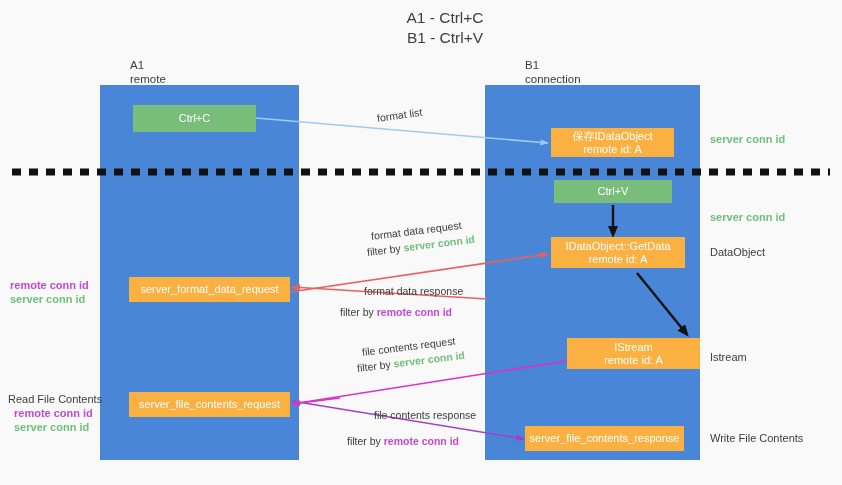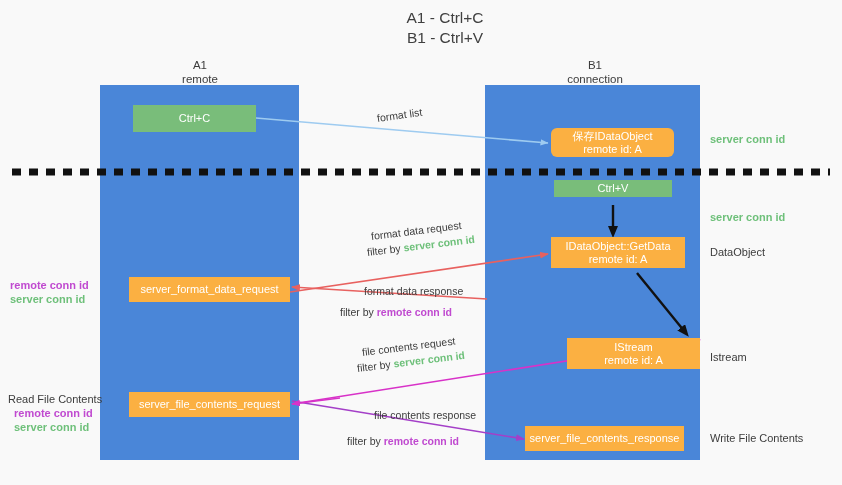--- a/index.html
+++ b/index.html
@@ -33,21 +33,20 @@
     left: 0; top: 8px; width: 842px;
     text-align: center;
     color: #404040;
     font-size: 15.5px;
     line-height: 20px;
     padding-left: 24px;
   }
 
   
   .col-head {
-    text-align: center;
     color: #3c3c3c;
     font-size: 11.5px;
     line-height: 14px;
   }
 
   
   .box {
     display: flex;
     flex-direction: column;
     align-items: center;
@@ -151,26 +150,26 @@
   </div>
 
   <div class="abs box box-orange" style="left:129px; top:277px; width:161px; height:25px;text-align:center;">
     <span>server_format_data_request</span>
   </div>
 
   <div class="abs box box-orange" style="left:129px; top:392px; width:161px; height:25px;">
     <span>server_file_contents_request</span>
   </div>
 
-  <div class="abs box box-orange" style="left:551px; top:128px; width:123px; height:29px;border-radius:6px;">
+  <div class="abs box box-orange" style="left:551px; top:128px; width:123px; height:29px;">
     <span>保存IDataObject</span>
     <span>remote id: A</span>
   </div>
 
-  <div class="abs box box-green" style="left:554px; top:180px; width:118px; height:17px;">
+  <div class="abs box box-green" style="left:554px; top:180px; width:118px; height:23px;">
     <span>Ctrl+V</span>
   </div>
 
   <div class="abs box box-orange" style="left:551px; top:237px; width:134px; height:31px;align-items:center;">
     <span>IDataObject::GetData</span>
     <span>remote id: A</span>
   </div>
 
 
   <div class="abs box box-orange" style="left:567px; top:338px; width:133px; height:31px;">

